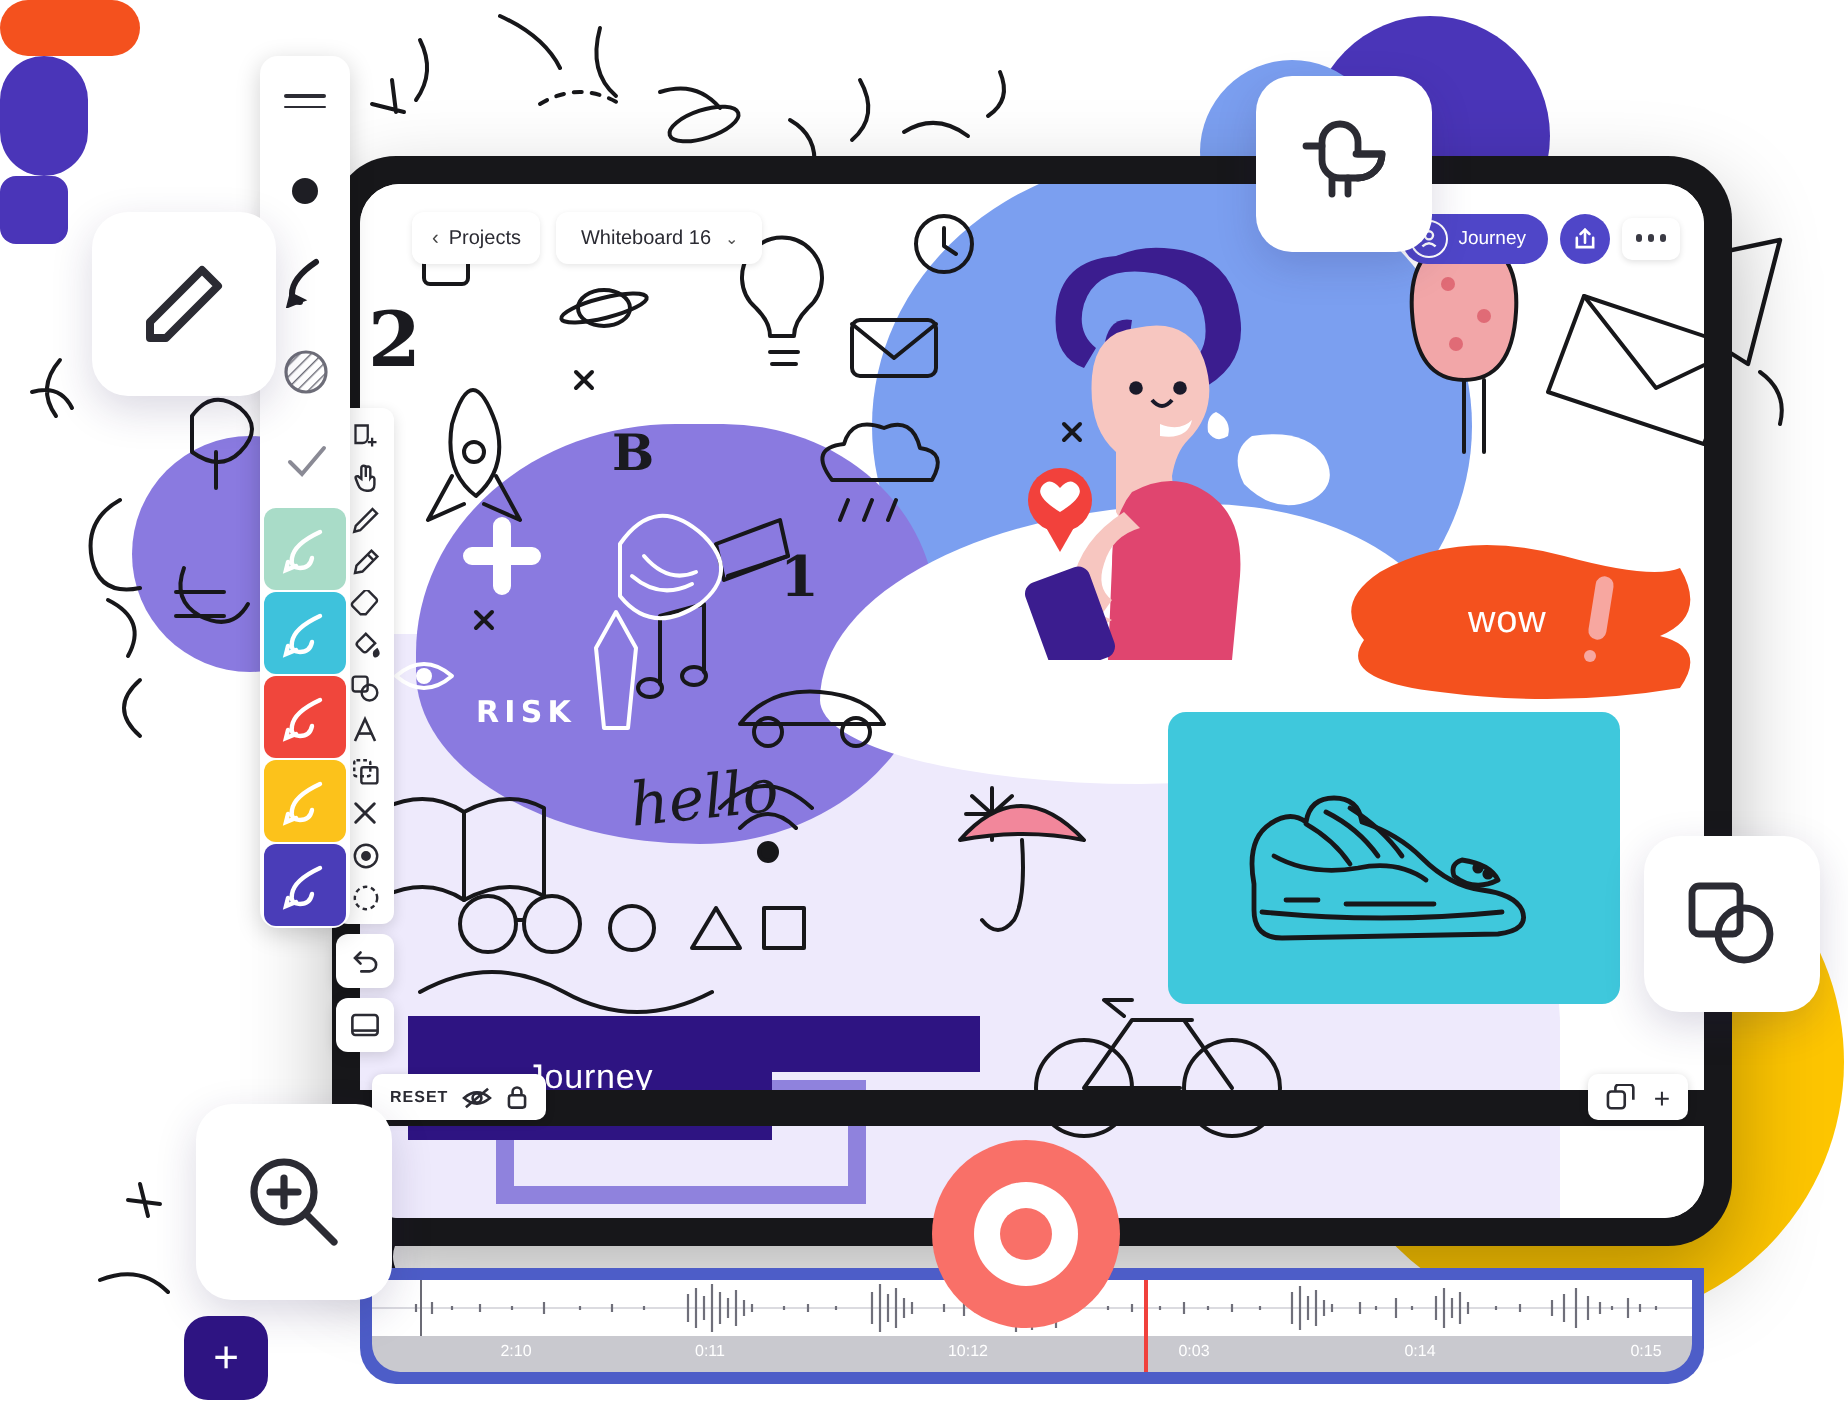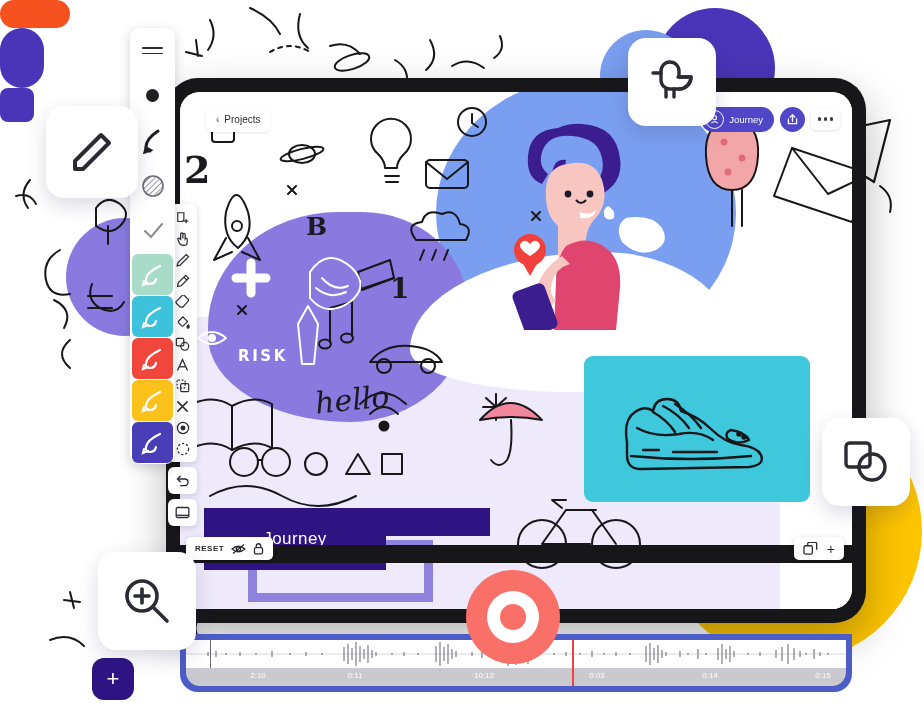--- a/index.html
+++ b/index.html
@@ -290,20 +290,29 @@
         <path d="M548 28 q-24 4 -22 36 q2 34 26 34 q24 0 26 -34 q2 -32 -22 -36 z" fill="#f2a6a8" stroke="#17171a"></path>
         <path d="M552 98 l0 36 M562 98 l0 36"></path>
         <circle cx="544" cy="50" r="3.5" fill="#e06b76" stroke="none"></circle>
         <circle cx="562" cy="66" r="3.5" fill="#e06b76" stroke="none"></circle>
         <circle cx="548" cy="80" r="3.5" fill="#e06b76" stroke="none"></circle>
 
         <path d="M612 56 l78 26 l-18 48 l-78 -26 z"></path>
         <path d="M612 56 l36 46 l42 -20"></path>
       </svg>
 
+      <div class="wow-wrap">
+        <svg width="176" height="82" viewBox="0 0 176 82" fill="#f4511e">
+          <path d="M16 16 q40 -22 92 -8 q44 12 58 6 q14 24 -10 34 q24 6 10 26 q-60 10 -120 2
+                   q-52 -6 -38 -26 q-16 -18 8 -34 z"></path>
+        </svg>
+        <div class="wow-bang"></div>
+        <div class="wow-bang-dot"></div>
+        <div class="wow-txt">wow</div>
+      </div>
 
       <div class="shoe-card">
         <svg width="168" height="86" viewBox="0 0 168 86" fill="none" stroke="#17171a" stroke-width="2.4" stroke-linecap="round" stroke-linejoin="round">
           <path d="M14 56 q-4 -22 8 -30 q10 -7 18 -1 q2 -12 14 -12 q12 0 14 12
                    q18 6 30 18 q14 14 30 16 q16 2 20 10 q4 10 -12 12 l-108 2 q-14 0 -14 -14 z"></path>
           <path d="M40 26 q14 8 22 20 M50 20 q16 8 26 22 M62 18 q16 10 26 24"></path>
           <path d="M24 42 q18 10 42 6 q20 -4 34 6"></path>
           <path d="M118 44 q14 2 18 10 q-12 6 -22 -2 q-2 -6 4 -8 z"></path>
           <path d="M18 70 q60 6 120 0"></path>
           <path d="M30 64 l16 0 M60 66 l44 0"></path>
@@ -342,20 +351,24 @@
       <div class="journey-outline"></div>
       <div class="journey-block"></div>
       <div class="journey-main">
         <span>Journey</span>
       </div>
 
       <div class="topnav">
         <div class="nav-pill nav-projects">
           <span class="chev-l">‹</span>
           <span>Projects</span>
+        </div>
+        <div class="nav-pill nav-board">
+          <span>Whiteboard 16</span>
+          <span class="chev-d">⌄</span>
         </div>
         <div class="nav-spacer"></div>
 
         <div class="invite-btn">
           <span class="invite-av">
             <svg width="11" height="11" viewBox="0 0 12 12" fill="none" stroke="#fff" stroke-width="1.3">
               <circle cx="6" cy="4" r="2.2"></circle>
                 <path d="M2.4 10 q3.6 -3.4 7.2 0"></path>
             </svg>
           </span>

